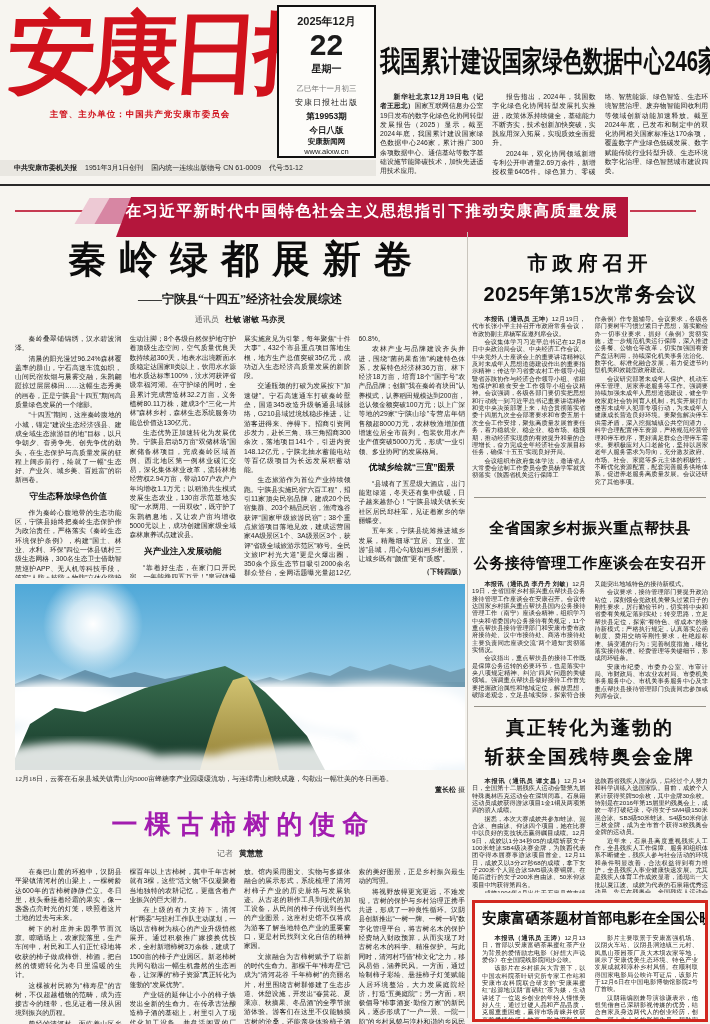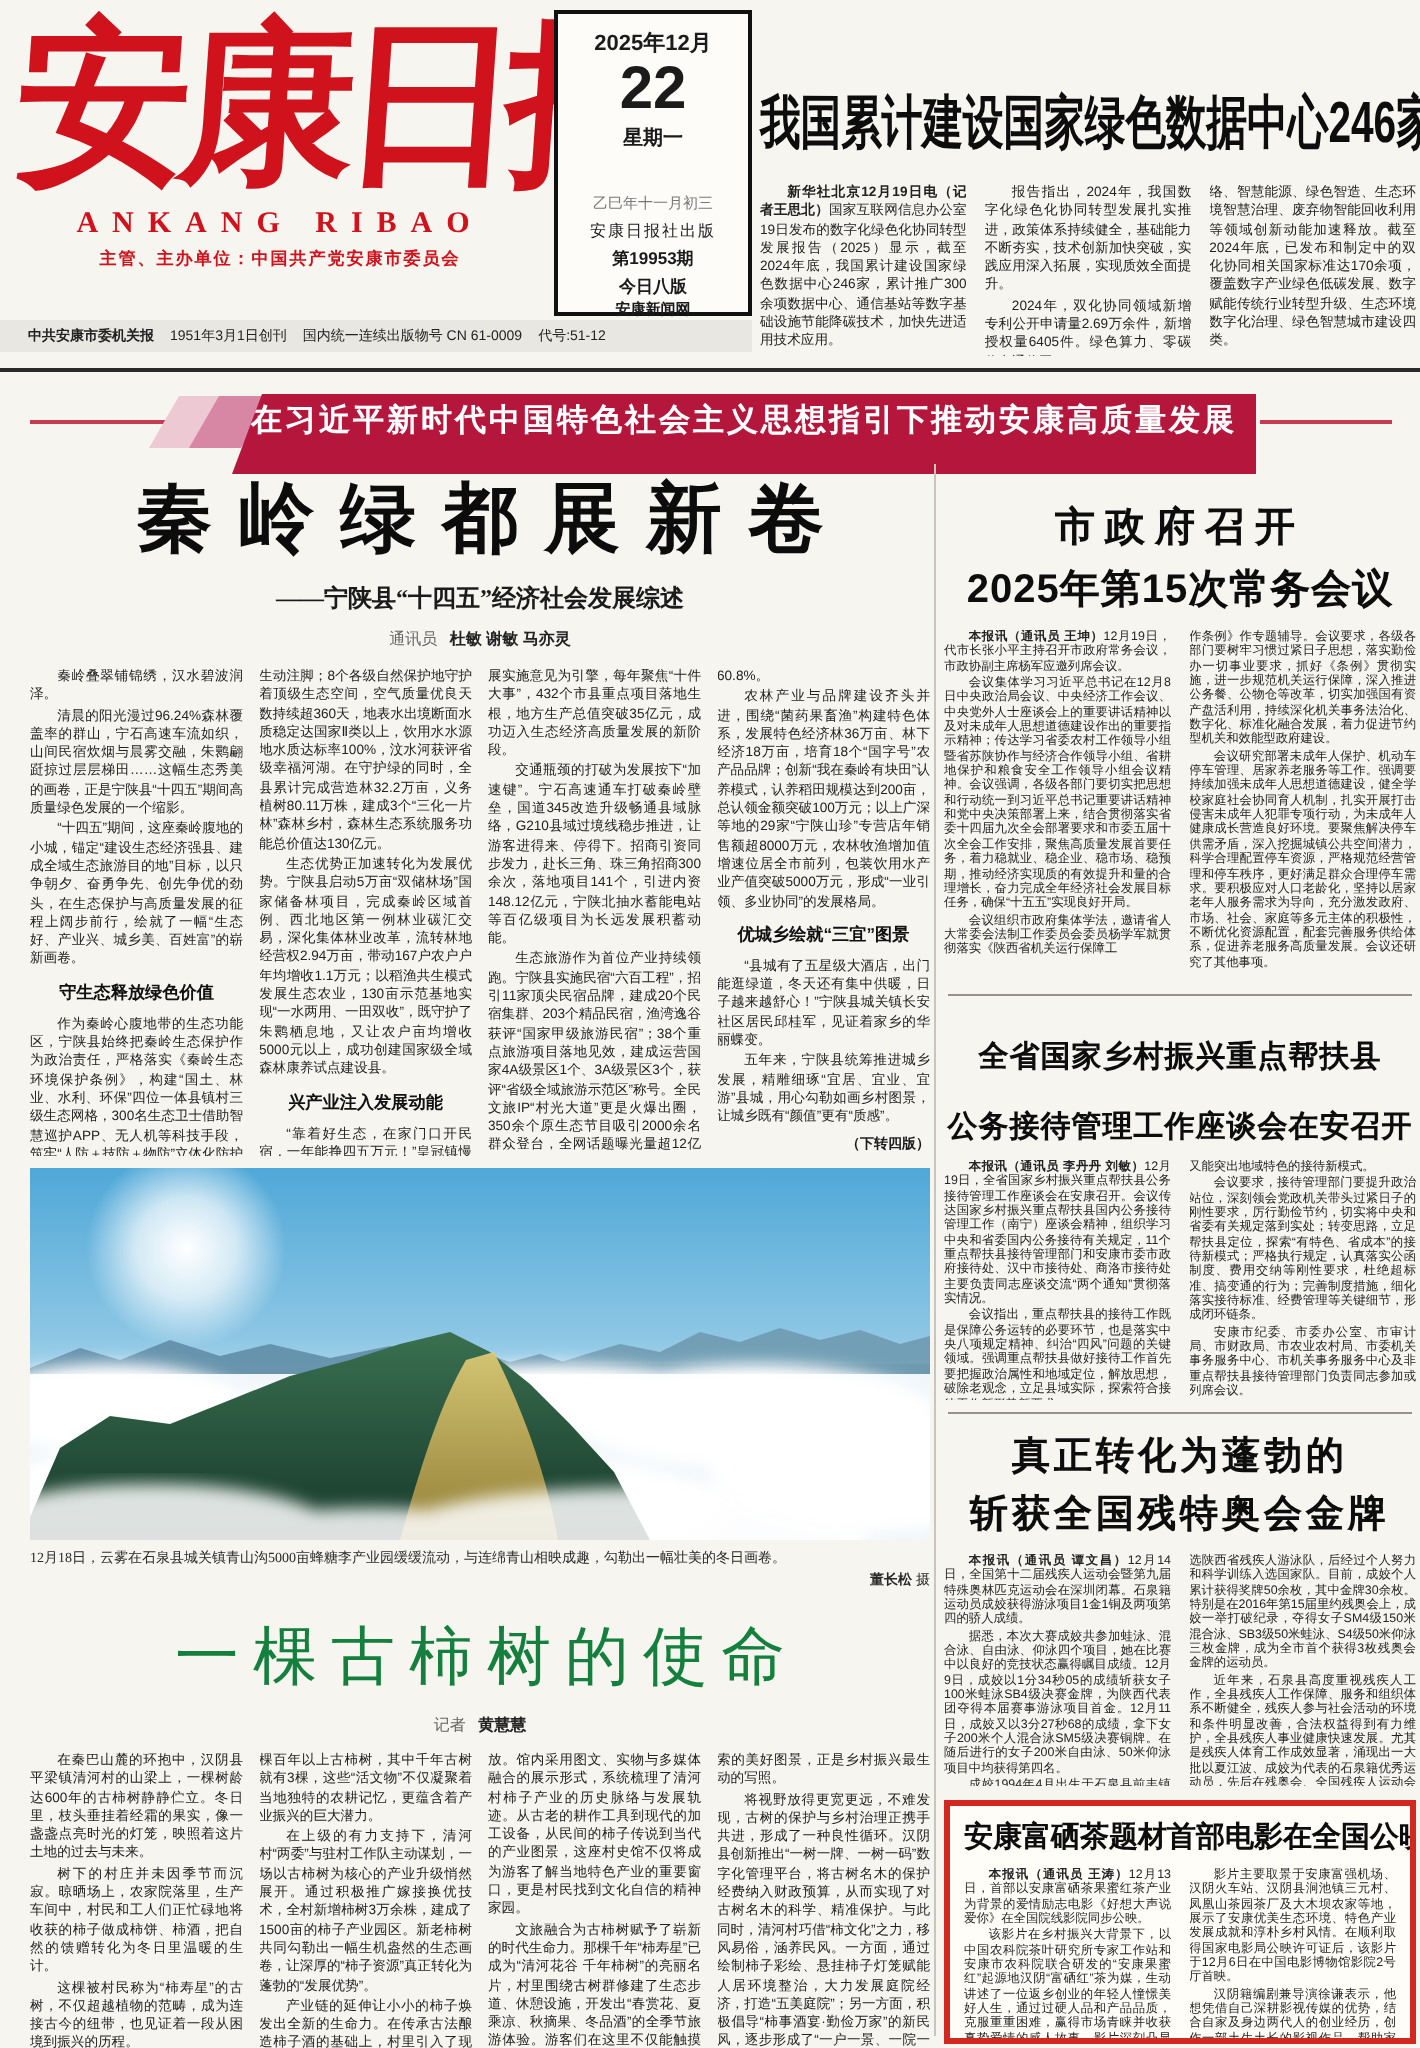--- a/index.html
+++ b/index.html
@@ -27,21 +27,21 @@
   }
   .org-strip .b { font-weight:700; }
   .datebox {
     position:absolute; left:277px; top:5px; width:99px; height:153px;
     border:2px solid #111; background:#fdfcf9; display:flex; flex-direction:column;
     align-items:center; text-align:center; padding:7px 2px 6px;
   }
   .db-ym { font-size:11px; font-weight:700; }
   .db-day { font-size:30px; font-weight:700; line-height:1.05; }
   .db-week { font-size:10px; font-weight:700; margin-top:1px; }
-  .db-lunar { font-size:7.5px; color:#777; margin-top:21px; }
+  .db-lunar { font-size:7.5px; color:#777; margin-top:8px; }
   .db-pub { font-family:"Liberation Serif", serif; font-size:8px; margin-top:3px; letter-spacing:1px;}
   .db-issue { font-size:8.5px; font-weight:700; margin-top:3px; }
   .db-pages { font-size:8.5px; font-weight:700; margin-top:2px; }
   .db-site { margin-top:auto; font-size:7.5px; font-weight:700; }
   .db-url { font-size:7.5px; }
   
   .topnews { position:absolute; left:380px; top:42px; width:328px; }
   .topnews h1 {
     font-size:29px; font-weight:900; white-space:nowrap; color:#0d0d0d;
     transform:scale(0.70,1); transform-origin:0 50%;
@@ -79,21 +79,21 @@
   .para.cont { text-indent:0; }
   .subhead { text-align:center; font-size:8.6px; font-weight:800; margin:6px 0 5px; color:#111; }
   .jump { text-align:right; font-size:7px; font-weight:700; margin-top:3px; }
   
   .photo { margin-top:6px; width:450px; height:186px; overflow:hidden; background:#9cc9e2; }
   .photo svg { display:block; width:100%; height:100%; }
   .caption { margin-top:4px; font-family:"Liberation Serif", serif; font-size:7px; line-height:10px; color:#2a2a2a; }
   .credit { text-align:right; font-size:7px; color:#2a2a2a; margin-top:1px; }
   .credit b { font-weight:700; }
   
-  .tree-h { text-align:center; font-family:"Liberation Serif", serif; font-weight:400; font-size:32px; letter-spacing:7px; text-indent:7px; margin-top:12px; color:#15803d; }
+  .tree-h { text-align:center; font-family:"Liberation Serif", serif; font-weight:700; font-size:26px; letter-spacing:7px; text-indent:7px; margin-top:12px; color:#a21caf; }
   .tree-cols { display:flex; gap:8px; margin-top:8px; height:178px; overflow:hidden; }
   .tree-cols .col { flex:1; overflow:hidden; }
   
   .art-title { text-align:center; font-weight:900; color:#0d0d0d; }
   .gov-t1 { font-size:20px; letter-spacing:5px; margin-top:20px; }
   .gov-t2 { font-size:20px; letter-spacing:0.5px; margin-top:4px; white-space:nowrap; }
   .rcols { display:flex; gap:9px; overflow:hidden; margin-top:7px; }
   .rcols .col { flex:1; overflow:hidden; }
   .rpara { font-size:6.2px; line-height:7.35px; text-align:justify; text-indent:2em; margin-bottom:1px; color:#242424; }
   .rpara.cont { text-indent:0; }
@@ -107,21 +107,20 @@
   .movie-t { font-size:14.5px; letter-spacing:0; white-space:nowrap; }
   .movie-cols { height:112px; margin-top:6px; }
   .lead-in { font-weight:700; }
 </style>
 </head>
 <body>
 
 <div class="masthead">
   <div class="brand">
     <div class="calligraphy">安康日报</div>
-    <div class="latin">ANKANG  RIBAO</div>
     <div class="organizer">主管、主办单位：中国共产党安康市委员会</div>
   </div>
   <div class="datebox">
     <div class="db-ym">2025年12月</div>
     <div class="db-day">22</div>
     <div class="db-week">星期一</div>
     <div class="db-lunar">乙巳年十一月初三</div>
     <div class="db-pub">安康日报社出版</div>
     <div class="db-issue">第19953期</div>
     <div class="db-pages">今日八版</div>

